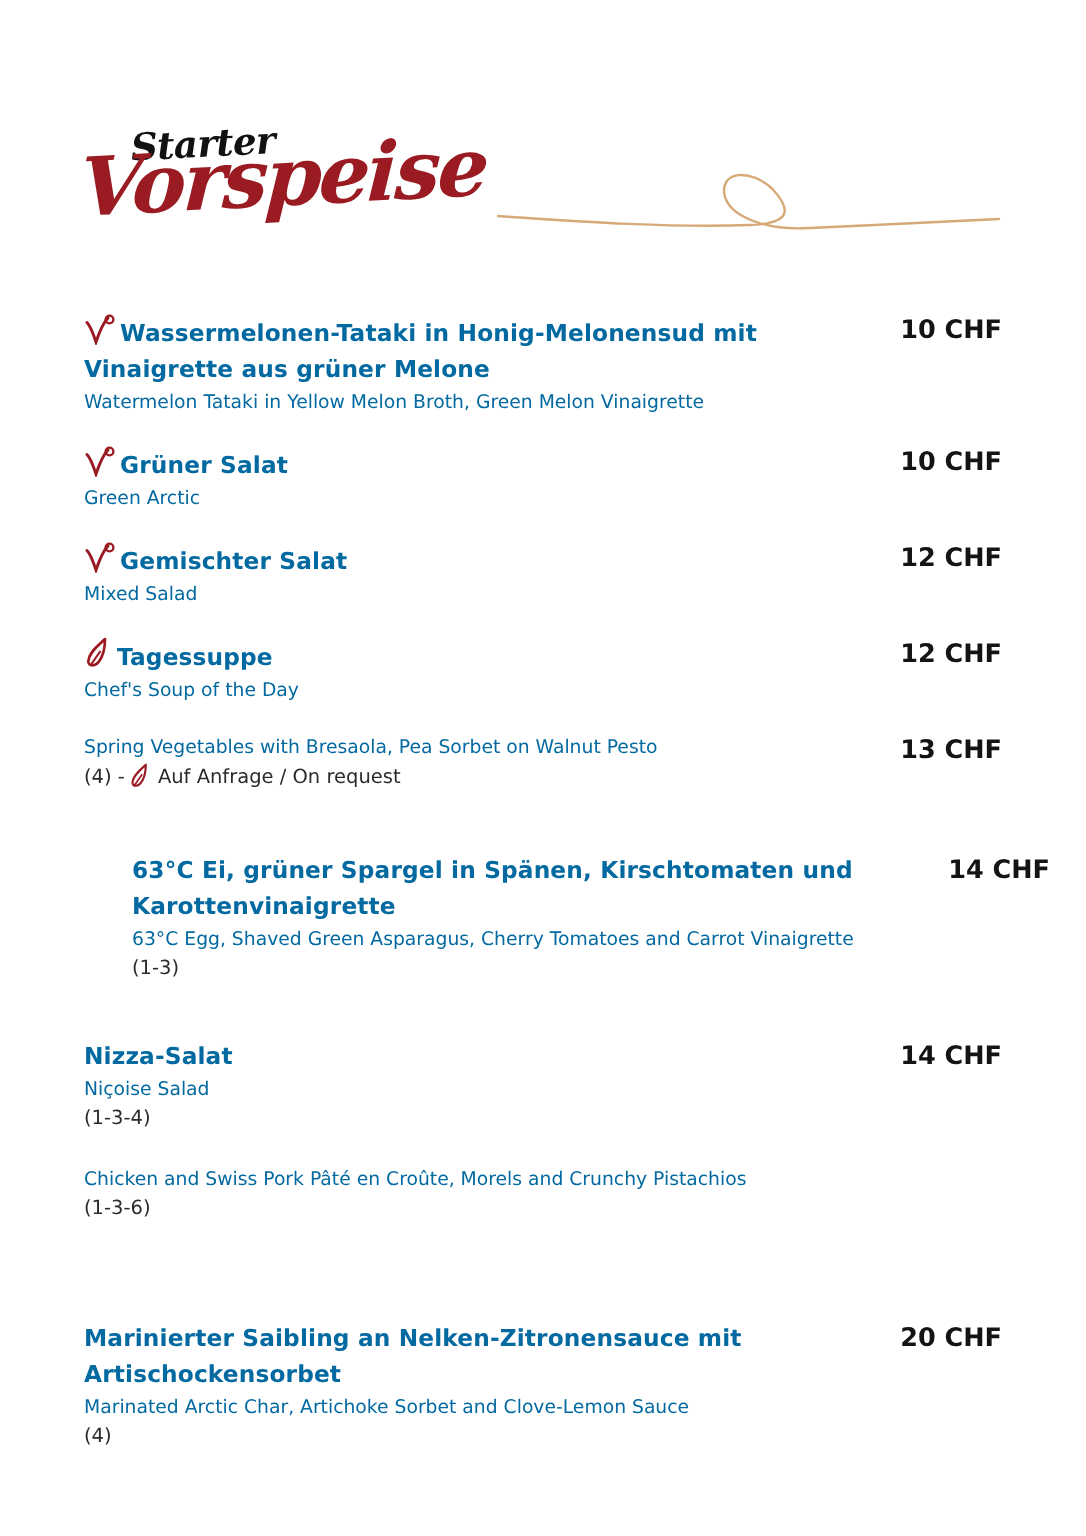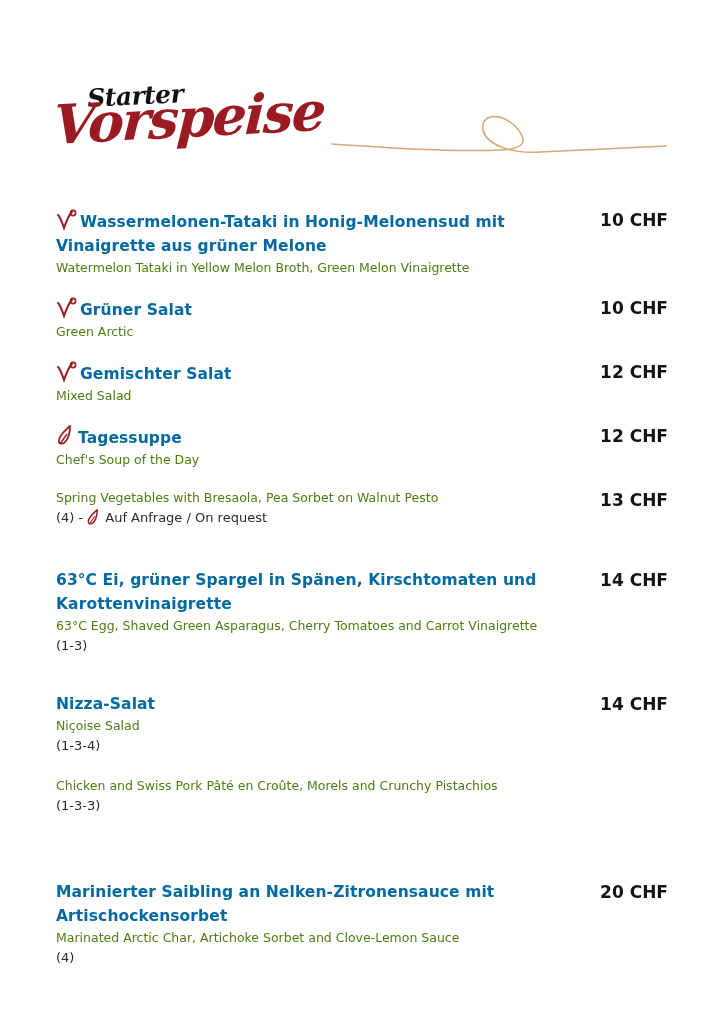--- a/index.html
+++ b/index.html
@@ -27,21 +27,21 @@
     .item-row { position: relative; }
     .name {
       font-size: 15.5px; font-weight: bold; line-height: 24px; color: #0369a1;
       width: 530px; letter-spacing: 0.1px;
     }
     .price {
       position: absolute; right: 4px; top: 0;
       font-size: 17px; font-weight: bold; line-height: 24px; color: #141414;
       white-space: nowrap;
     }
-    .desc { font-size: 12.5px; line-height: 20px; color: #4d7c0f; width: 500px; }
+    .desc { font-size: 12.5px; line-height: 20px; color: #0369a1; width: 500px; }
     .allergens { font-size: 13px; line-height: 20px; color: #2b2b2b; }
     .icon { display: inline-block; vertical-align: -3px; margin-right: 2px; }
     .note-icon { display: inline-block; vertical-align: -4px; margin: 0 3px; }
   </style>
 </head>
 <body>
 
 <div class="header">
   <div class="title-sub">Starter</div>
   <div class="title-main">Vorspeise</div>
@@ -110,41 +110,41 @@
     </div>
     <div class="desc">Spring Vegetables with Bresaola, Pea Sorbet on Walnut Pesto</div>
     <div class="allergens">
       <span>(4) -</span><svg class="note-icon" width="16" height="18" viewBox="0 0 20 22">
         <path d="M14 2 C10 6, 4 10, 3 16 C2 20, 7 21, 10 17 C13 13, 14 7, 14 2 Z" fill="none" stroke="#9b1b22" stroke-width="1.8" stroke-linejoin="round"></path>
         <path d="M4 20 L11 10" fill="none" stroke="#9b1b22" stroke-width="1.4"></path>
       </svg><span>Auf Anfrage / On request</span>
     </div>
   </div>
 
-  <div class="item" style="top:360px;">
+  <div class="item" style="top:360px;margin-left:32px;">
     <div class="item-row">
       <div class="name">63°C Ei, grüner Spargel in Spänen, Kirschtomaten und Karottenvinaigrette</div>
       <div class="price">14 CHF</div>
     </div>
     <div class="desc">63°C Egg, Shaved Green Asparagus, Cherry Tomatoes and Carrot Vinaigrette</div>
     <div class="allergens">(1-3)</div>
   </div>
 
   <div class="item" style="top:484px;">
     <div class="item-row">
       <div class="name">Nizza-Salat</div>
       <div class="price">14 CHF</div>
     </div>
     <div class="desc">Niçoise Salad</div>
     <div class="allergens">(1-3-4)</div>
   </div>
 
   <div class="item" style="top:568px;">
     <div class="desc" style="width:560px;">Chicken and Swiss Pork Pâté en Croûte, Morels and Crunchy Pistachios</div>
-    <div class="allergens">(1-3-3)</div>
+    <div class="allergens">(1-3-6)</div>
   </div>
 
   <div class="item" style="top:672px;">
     <div class="item-row">
       <div class="name" style="width:440px;">Marinierter Saibling an Nelken-Zitronensauce mit Artischockensorbet</div>
       <div class="price">20 CHF</div>
     </div>
     <div class="desc" style="width:560px;">Marinated Arctic Char, Artichoke Sorbet and Clove-Lemon Sauce</div>
     <div class="allergens">(4)</div>
   </div>

